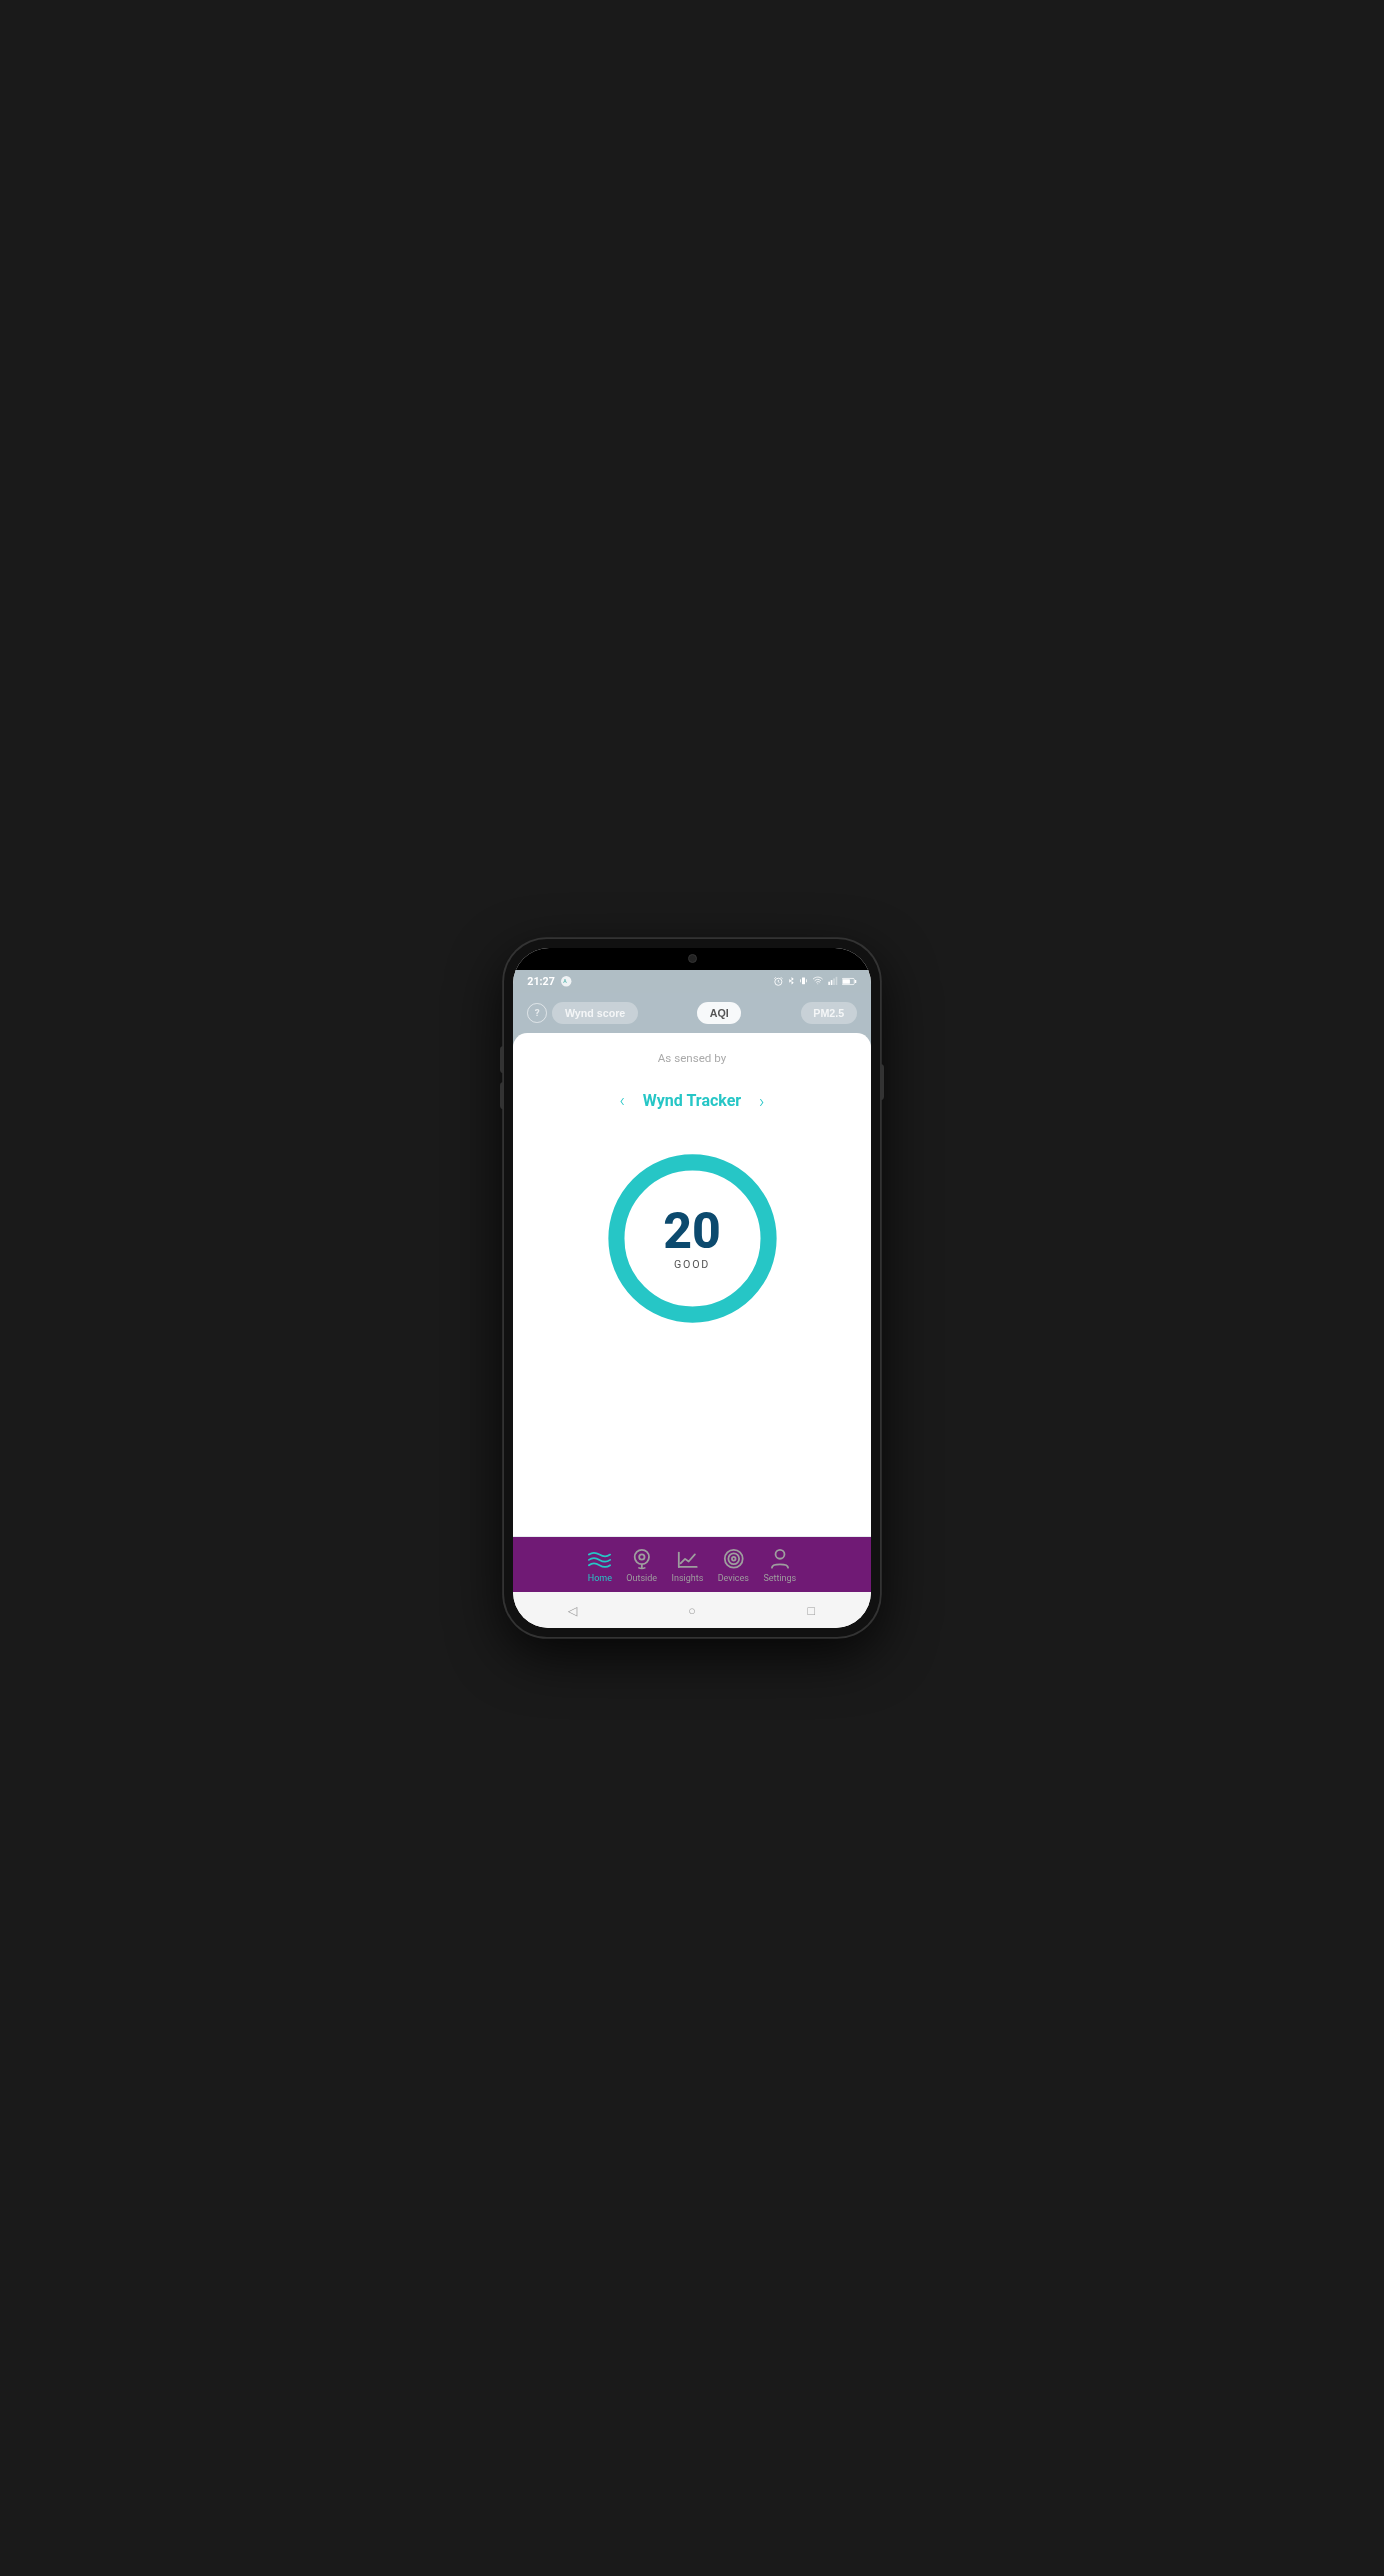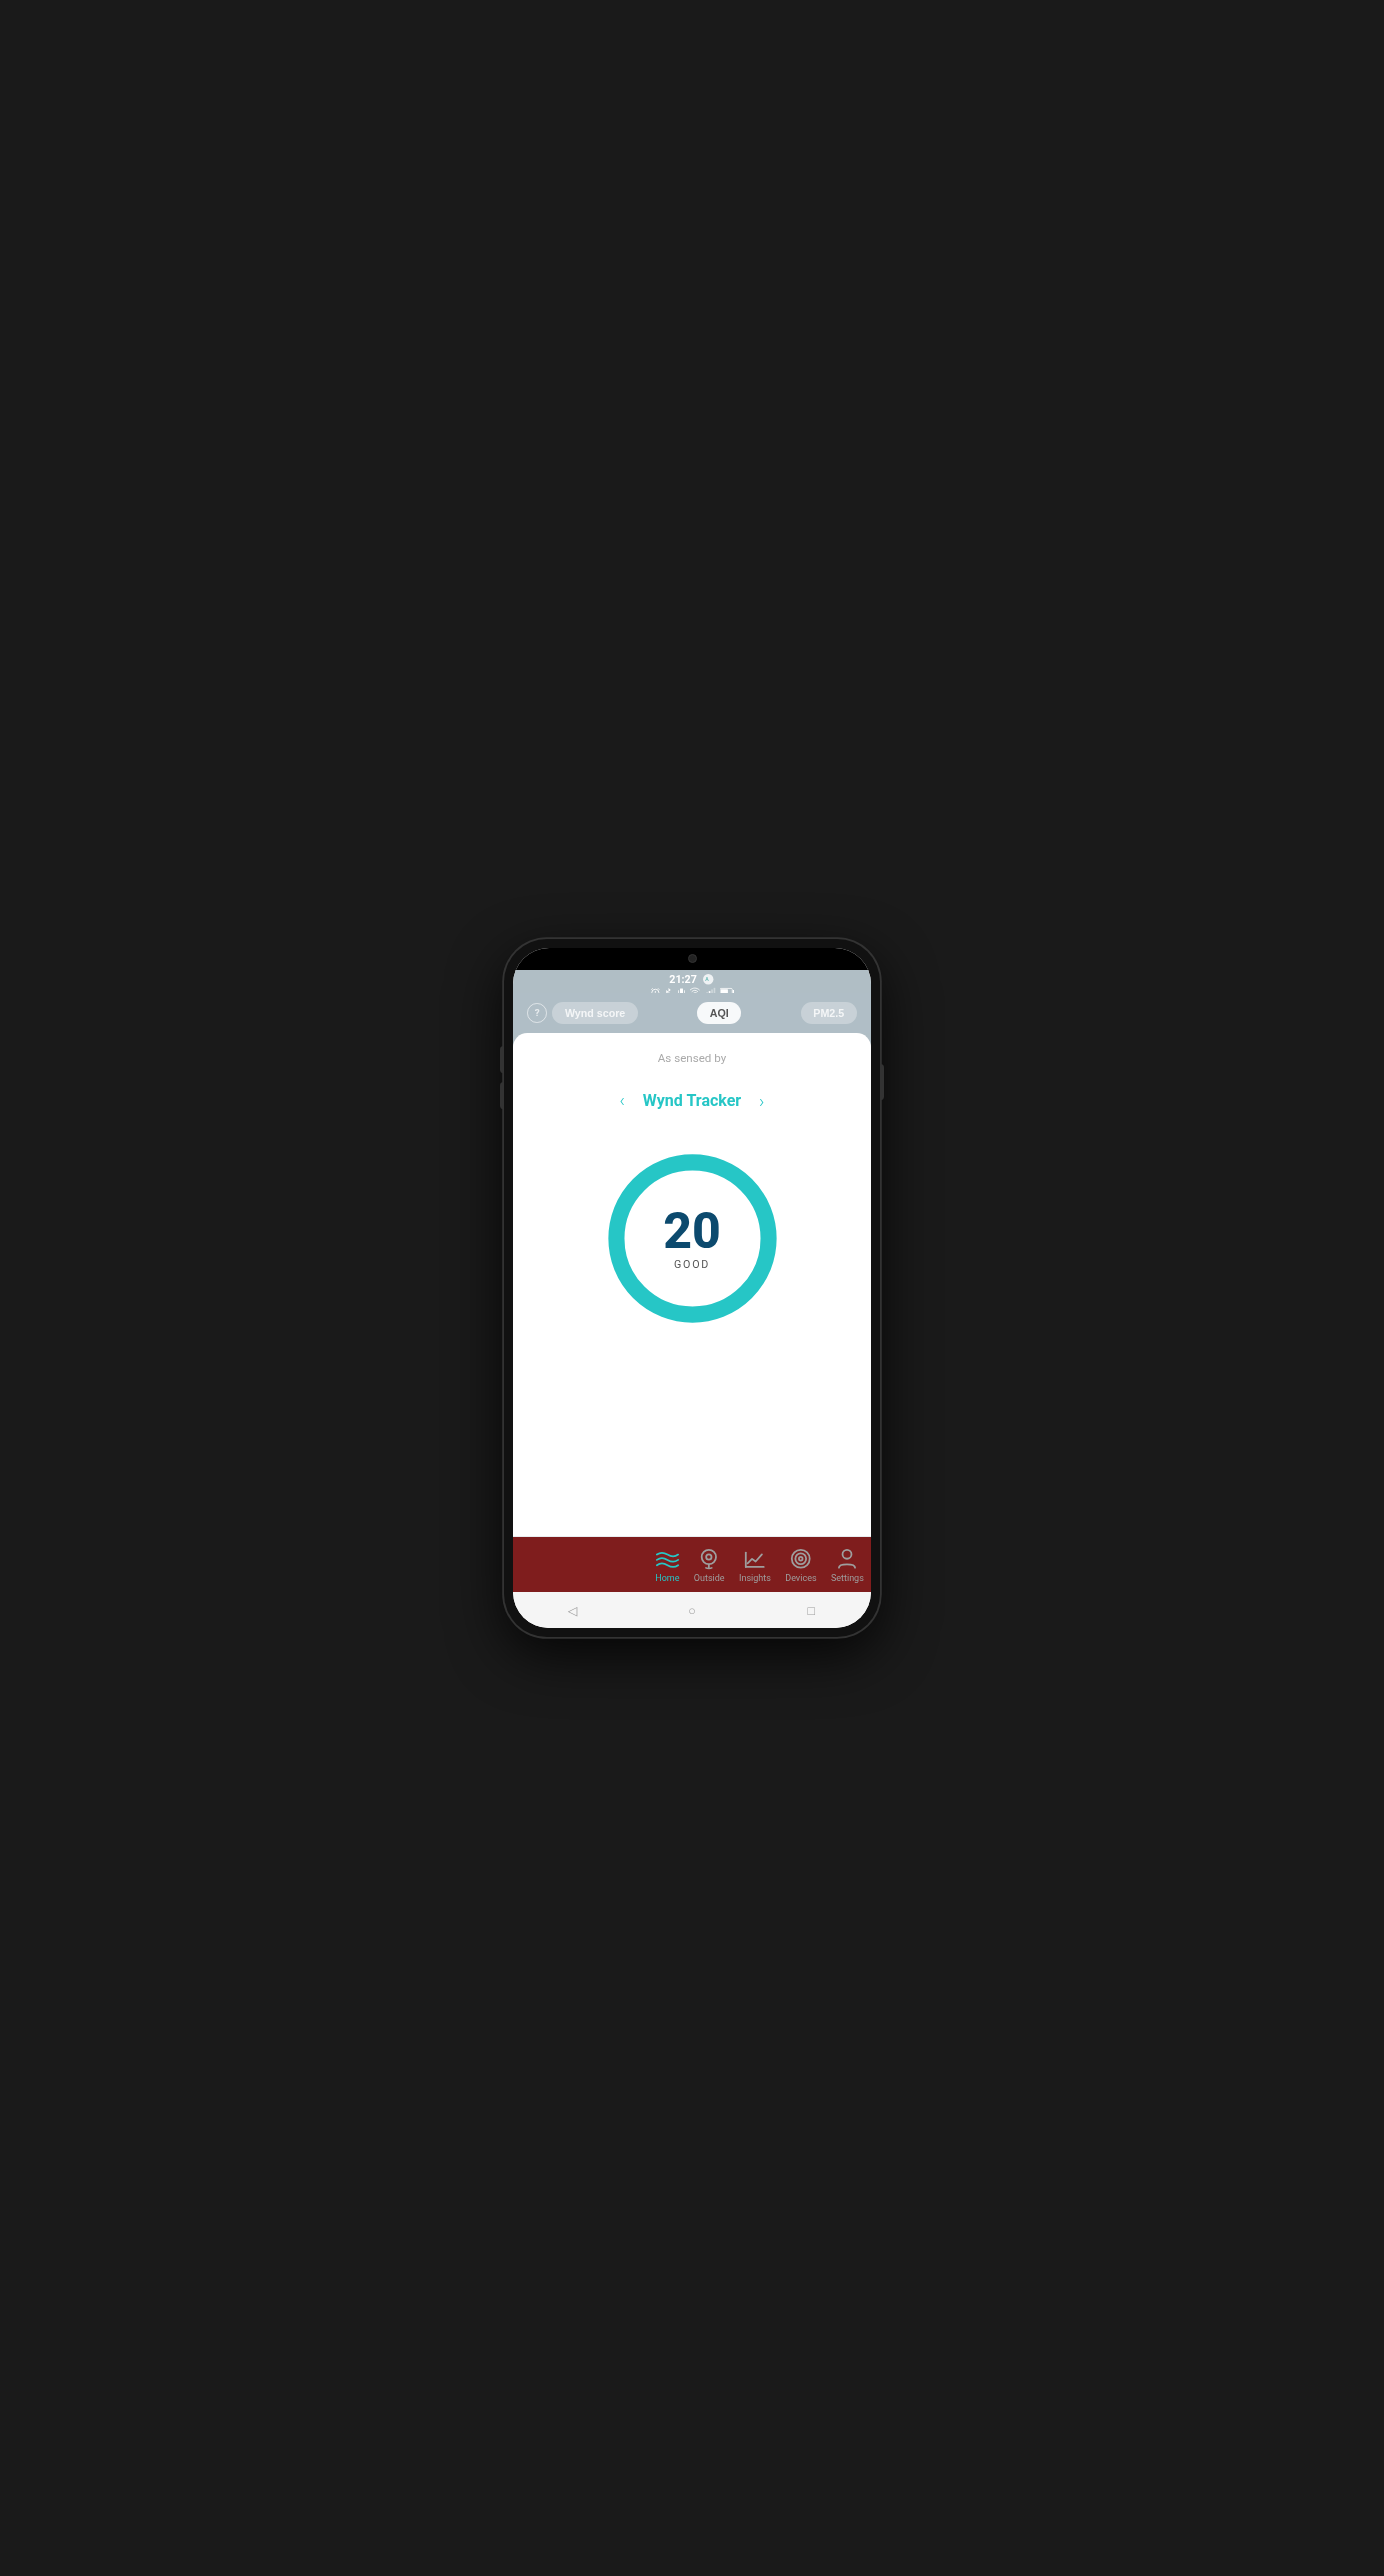--- a/index.html
+++ b/index.html
@@ -56,21 +56,20 @@
     .status-bar {
       background: #b0bec5;
       padding: 3.6px 14.3px;
       display: flex;
       justify-content: space-between;
       align-items: center;
       font-size: 9.8px;
       font-weight: 600;
       color: #fff;
       height: 23px;
-      flex-direction: column;
     }
 
     .status-left {
       display: flex;
       align-items: center;
       gap: 5.4px;
     }
 
     .status-time {
       font-size: 10.7px;
@@ -227,24 +226,24 @@
     }
 
     
     .white-space {
       flex: 1;
       background: #fff;
     }
 
     
     .bottom-nav {
-      background: #7f1d1d;
+      background: #701a75;
       border-top: 0.9px solid #e8edf0;
       display: flex;
-      justify-content: flex-end;
+      justify-content: center;
       padding: 7.2px 0 5.4px;
     }
 
     .nav-item {
       display: flex;
       flex-direction: column;
       align-items: center;
       gap: 2.7px;
       cursor: pointer;
       padding: 3.6px 7.2px;

